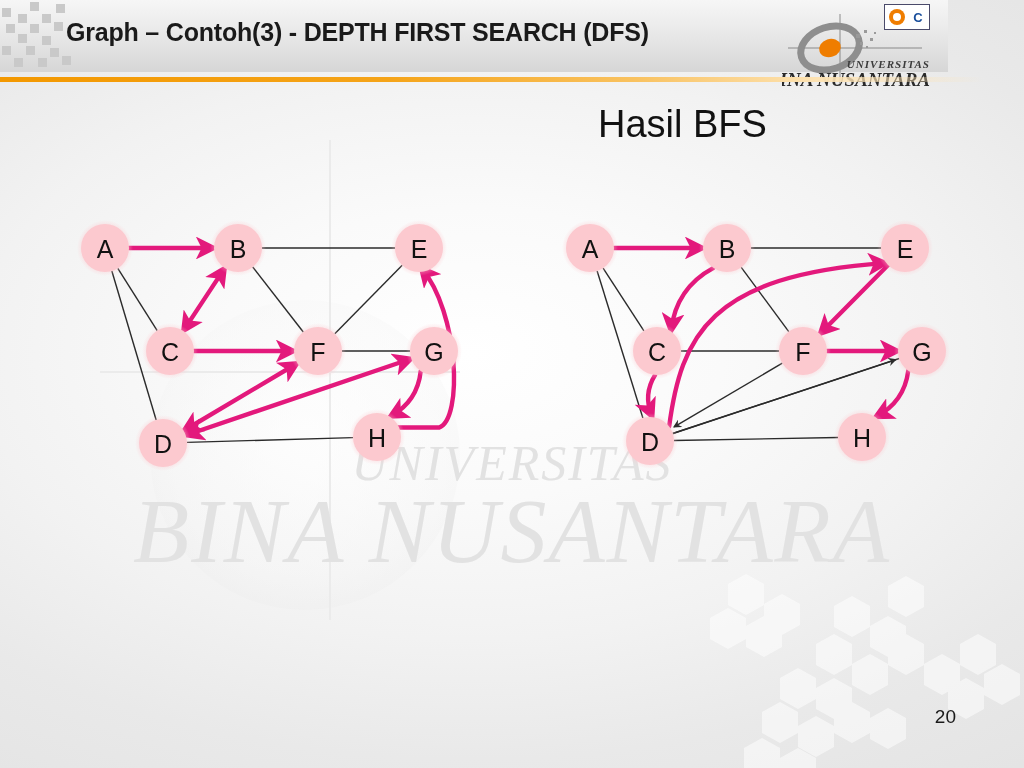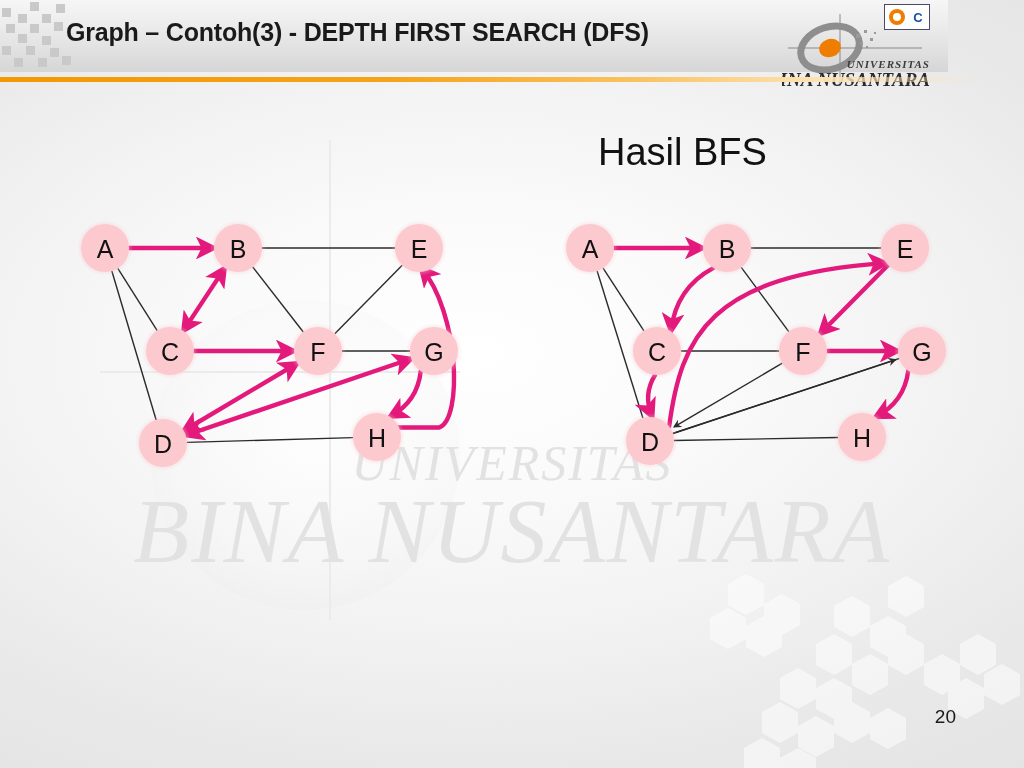--- a/index.html
+++ b/index.html
@@ -72,21 +72,21 @@
   }
 
   
   .panel-title {
     position: absolute;
     font-size: 38px;
     color: #111;
     white-space: nowrap;
   }
   #title-dfs { left: 86px; top: 103px; }
-  #title-bfs { left: 598px; top: 103px; margin-top: 28px; }
+  #title-bfs { left: 598px; top: 103px; }
 
   
   .graph-svg { position: absolute; left: 0; top: 0; width: 1024px; height: 768px; }
   .node-circle { fill: #fcc9cf; }
   .node-label {
     font-family: "Liberation Sans", sans-serif;
     font-size: 25px;
     fill: #111;
     text-anchor: middle;
     dominant-baseline: central;

